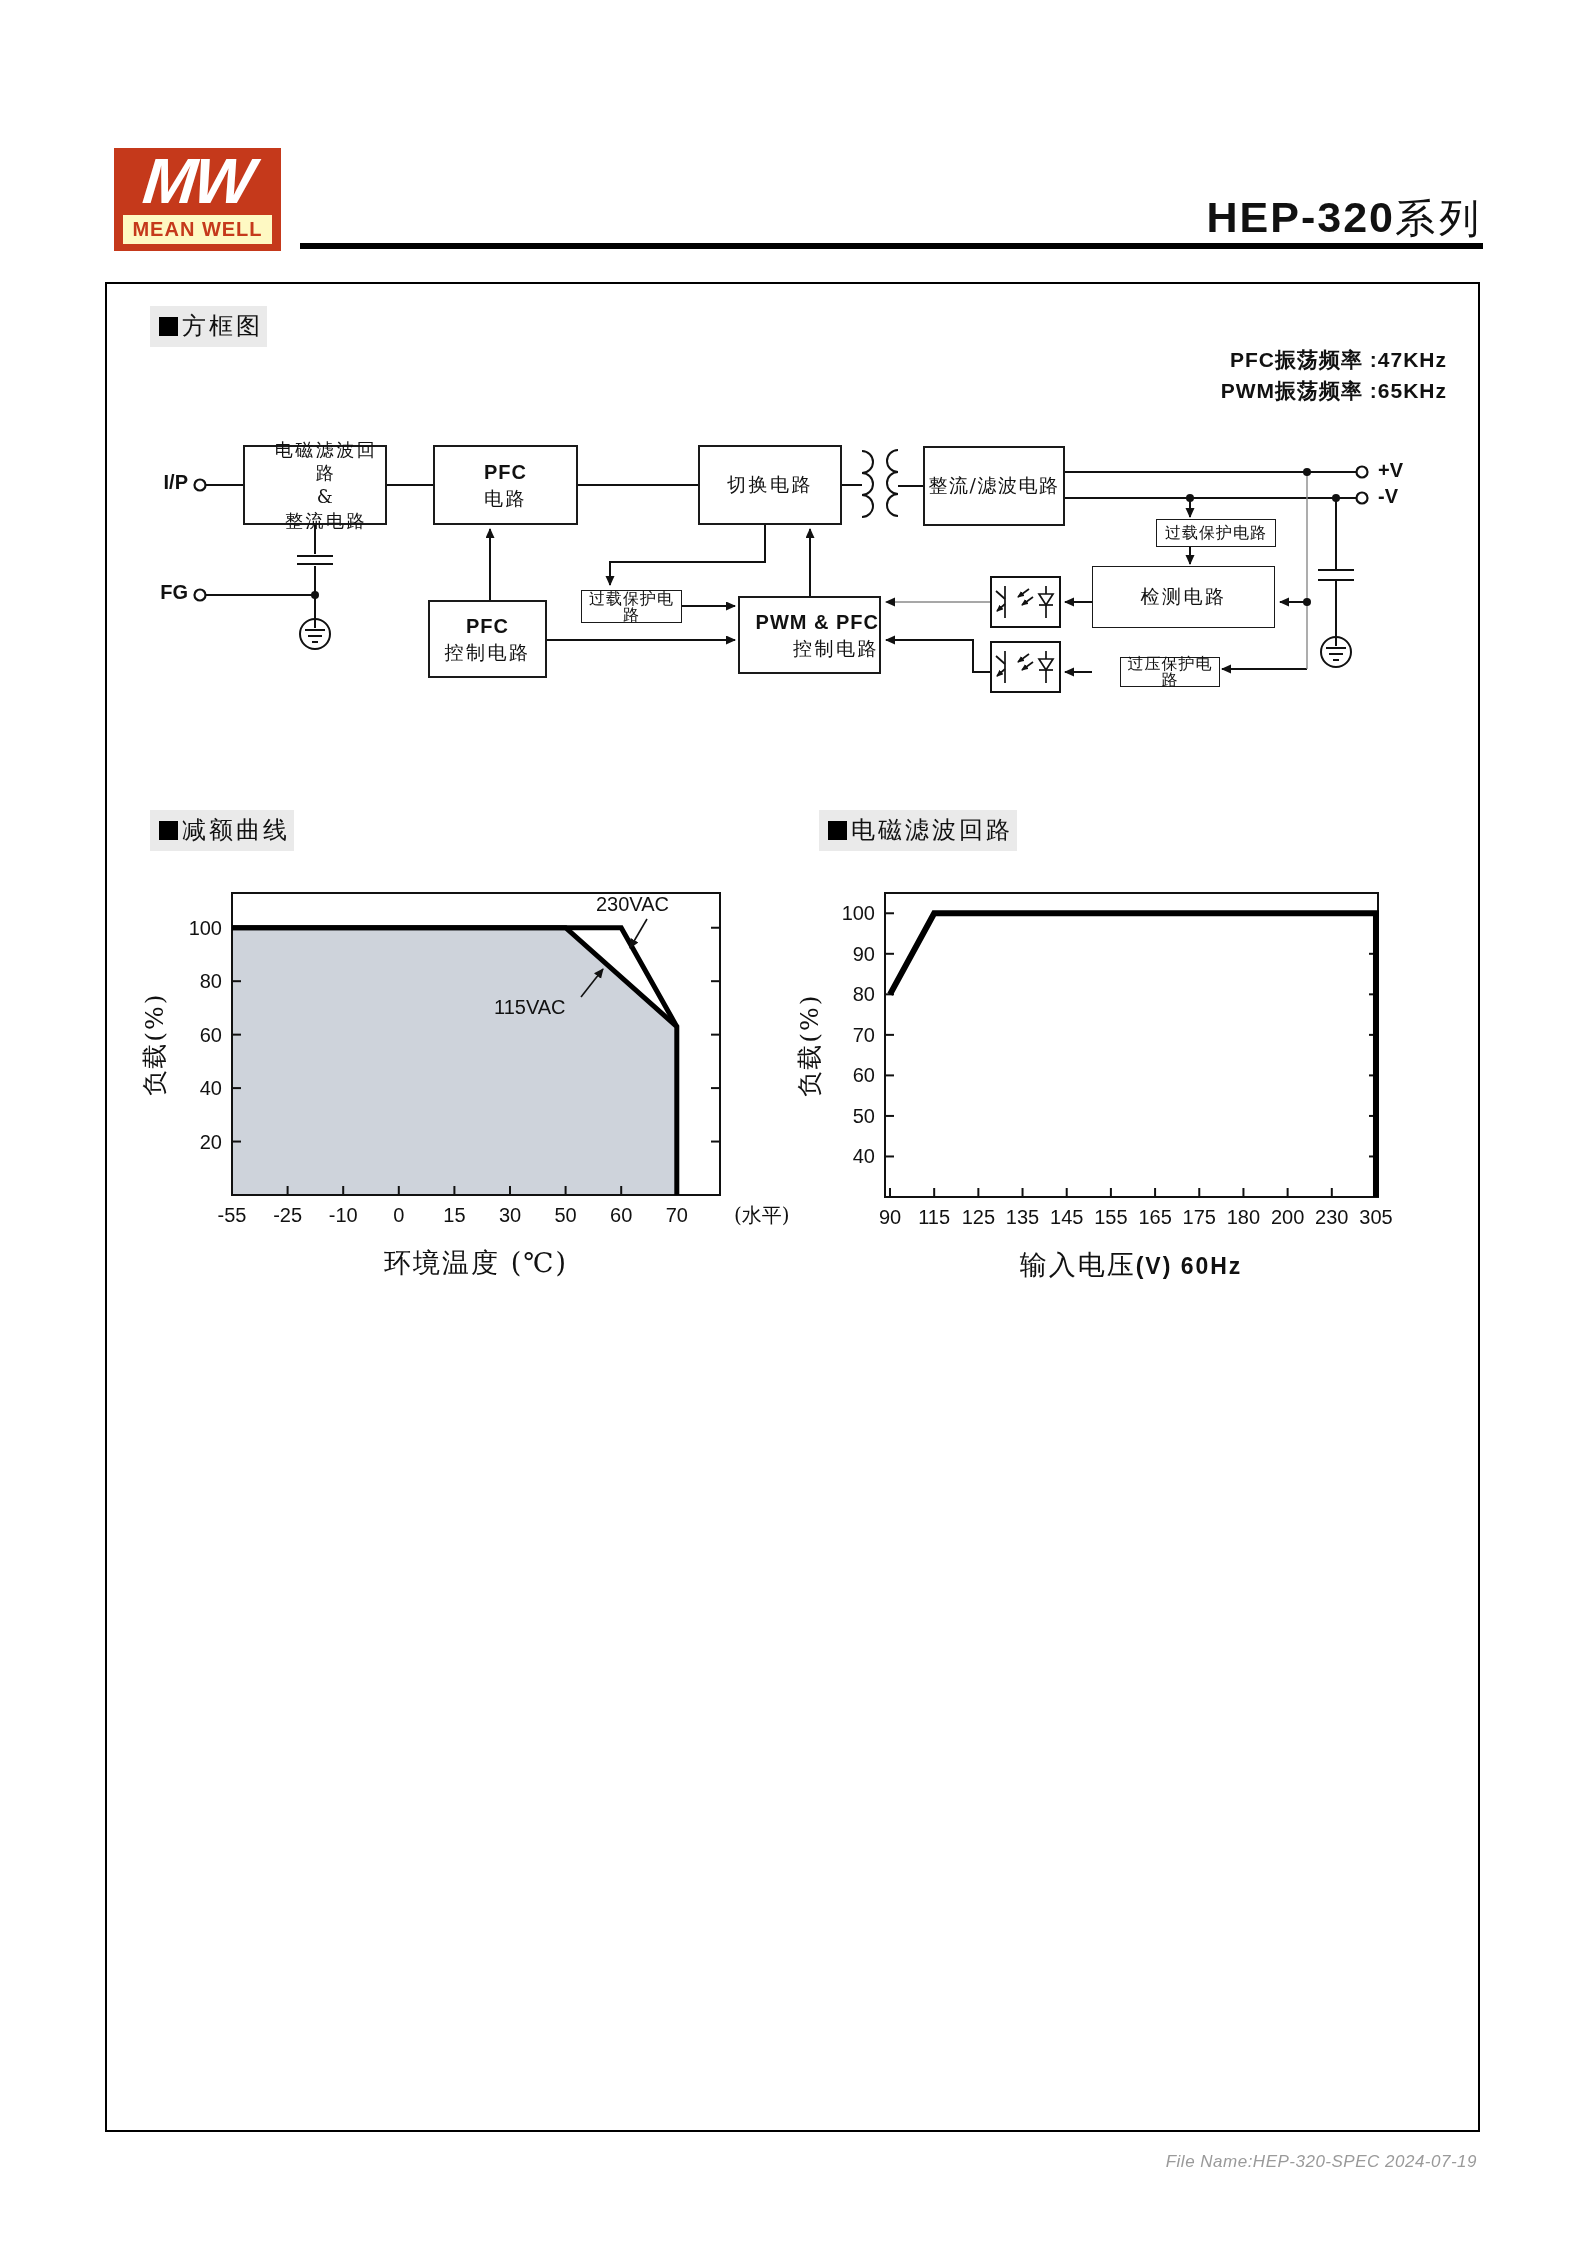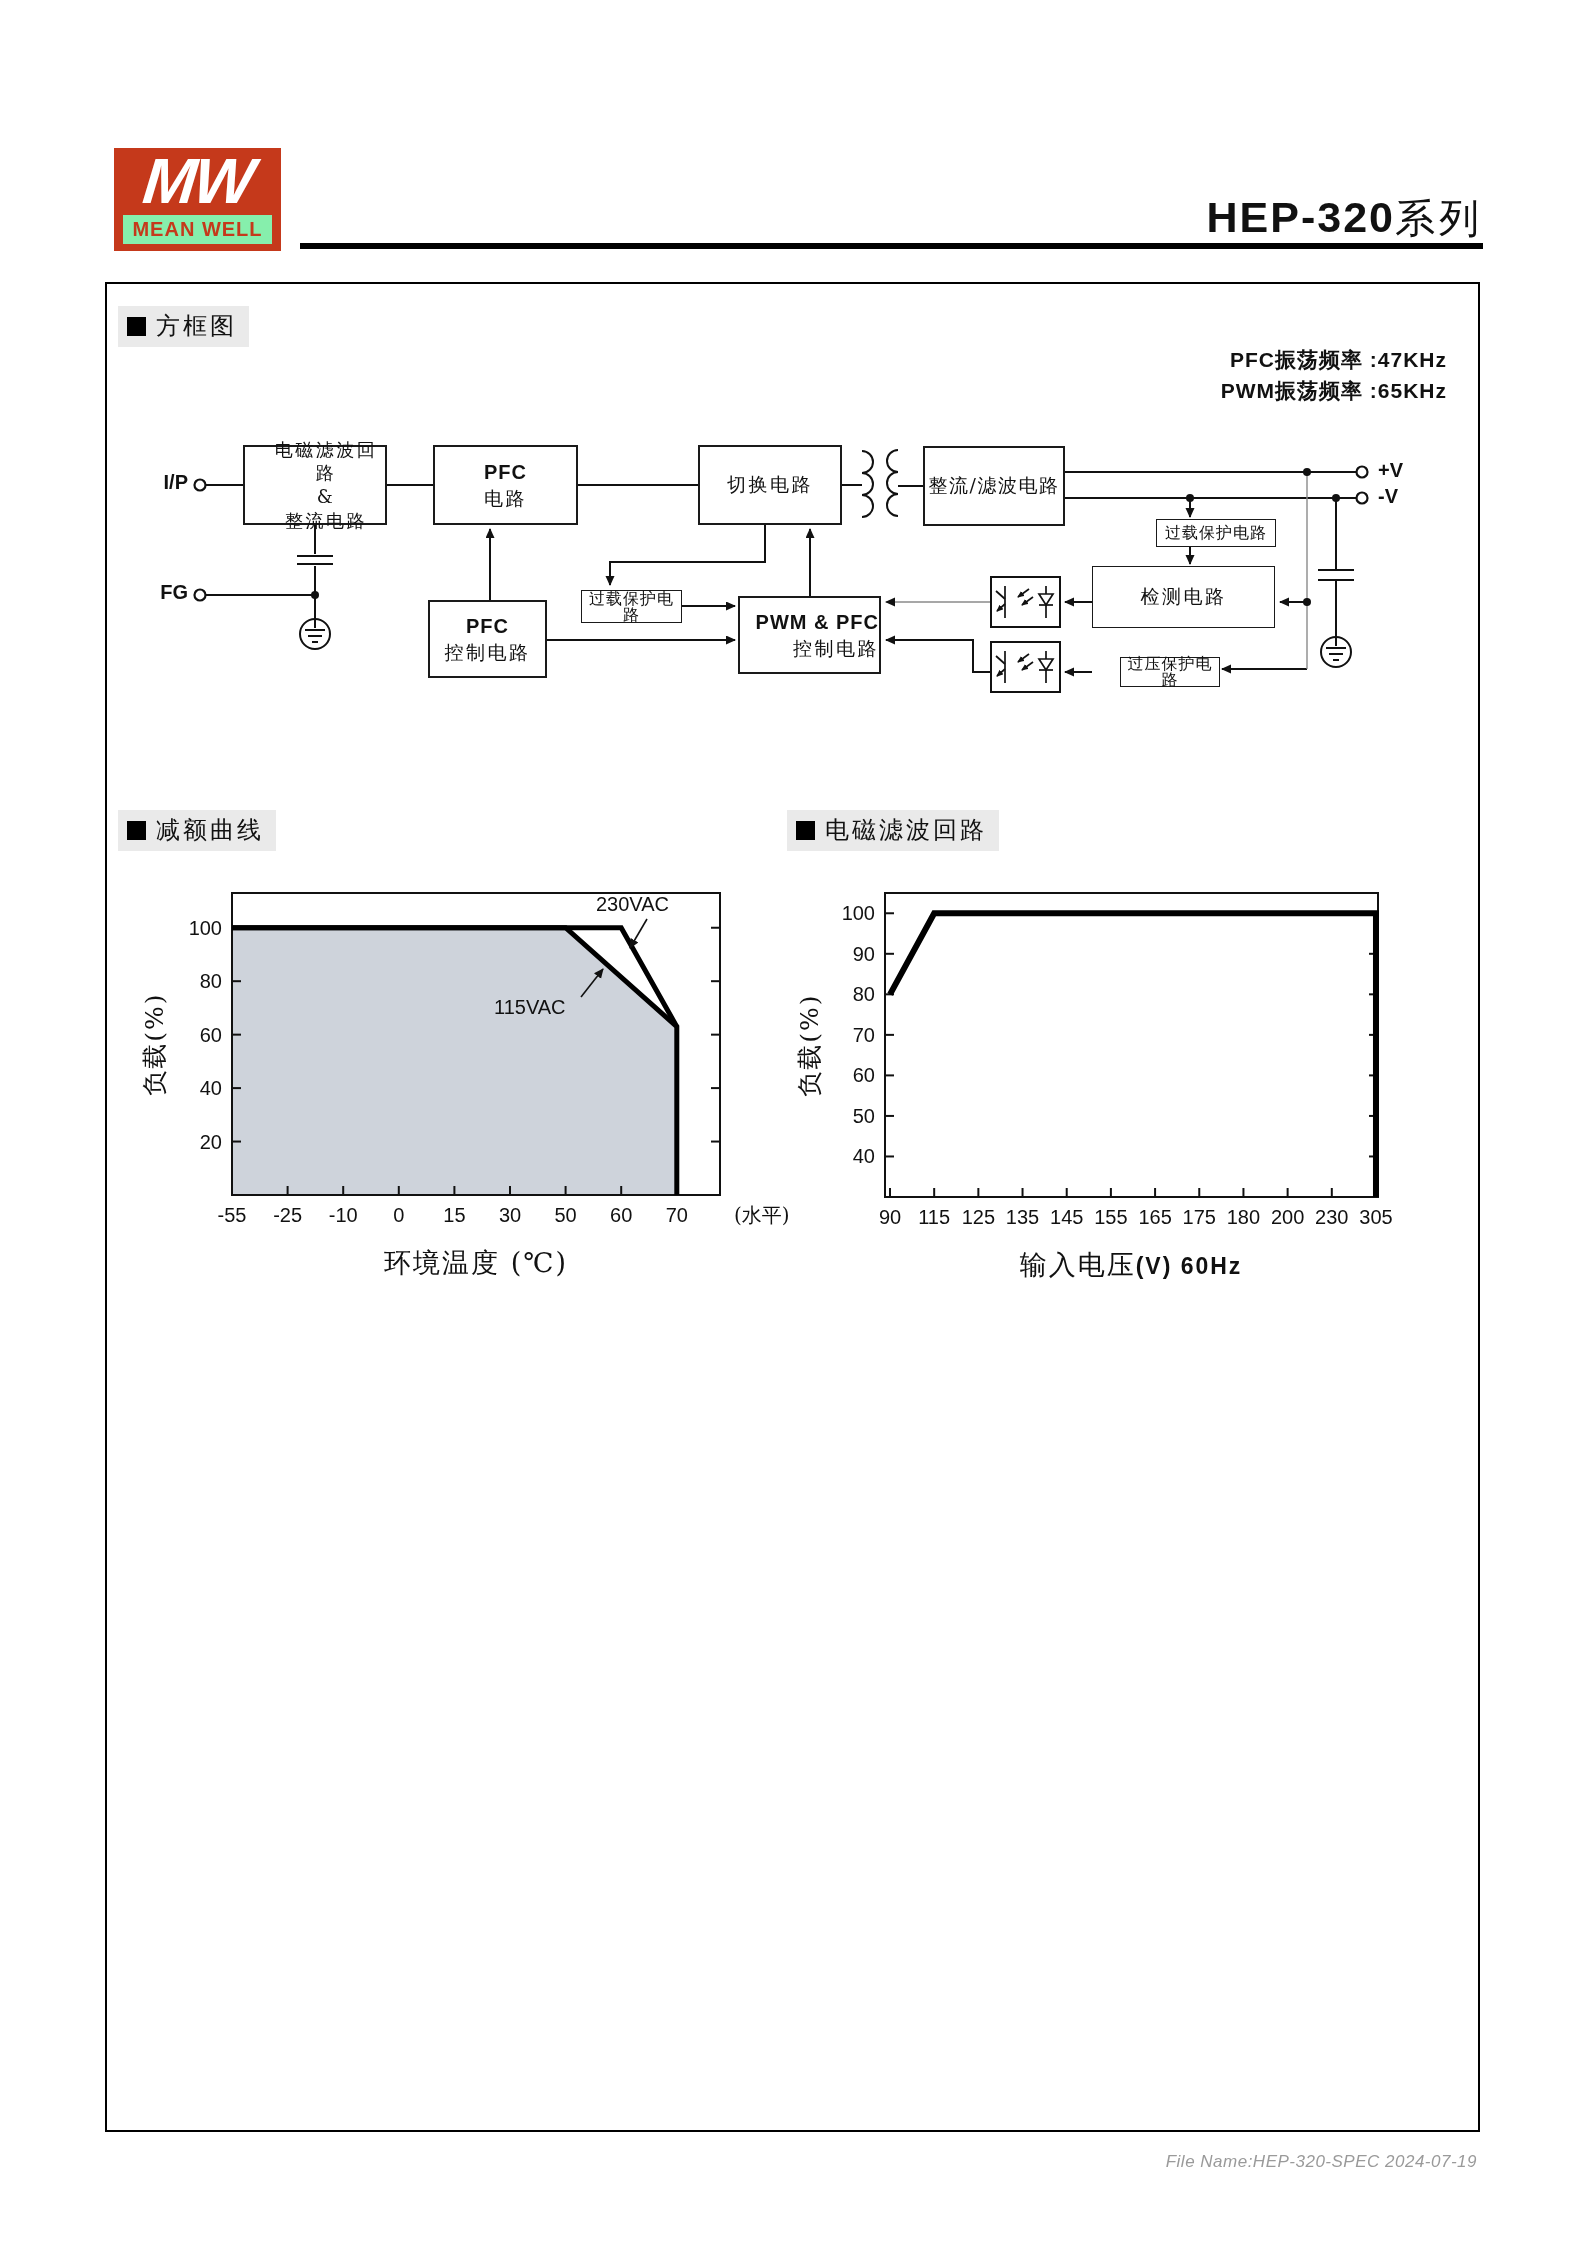--- a/index.html
+++ b/index.html
@@ -5,33 +5,33 @@
   html,body{margin:0;padding:0;background:#fff;}
   .page{position:relative;width:1587px;height:2245px;background:#fff;overflow:hidden;
         font-family:"DejaVu Serif","Liberation Serif",serif;color:#111;}
   .abs{position:absolute;}
   .overlay{position:absolute;left:0;top:0;pointer-events:none;}
   
   .logo{left:114px;top:148px;width:167px;height:103px;background:#c5391b;}
   .logo-mw{position:absolute;top:-4px;left:0;right:0;text-align:center;
            font-family:"Liberation Sans",sans-serif;font-style:italic;font-weight:bold;
            font-size:64px;color:#fff;letter-spacing:-3px;transform:skewX(-6deg);}
-  .logo-plate{position:absolute;left:9px;right:9px;bottom:7px;height:29px;background:#86efac;
+  .logo-plate{position:absolute;left:9px;right:9px;bottom:7px;height:29px;background:#fef9c3;
               display:flex;align-items:center;justify-content:center;
               font-family:"Liberation Sans",sans-serif;font-weight:bold;font-size:20px;
               color:#c5391b;letter-spacing:1px;}
   .doc-title{left:298px;top:193px;font-size:41px;letter-spacing:2px;white-space:nowrap;}
   .doc-series{right:104px;top:191px;white-space:nowrap;text-align:right;}
   .series-code{font-family:"Liberation Sans",sans-serif;font-weight:bold;font-size:43px;letter-spacing:2px;}
   .series-suffix{font-size:40px;letter-spacing:4px;text-align:right;}
   .title-rule{left:300px;top:243px;width:1183px;height:6px;background:#000;}
   .content-frame{left:105px;top:282px;width:1375px;height:1850px;border:2px solid #000;box-sizing:border-box;}
   
-  .section-label{display:inline-flex;align-items:center;gap:10px;background:#eaeaea;
-                 padding:4px 12px 5px 9px;font-size:24px;letter-spacing:3px;white-space:nowrap;}
+  .section-label{display:inline-flex;align-items:center;gap:4px;background:#eaeaea;
+                 padding:4px 4px 5px 9px;font-size:24px;letter-spacing:3px;white-space:nowrap;margin-left:32px;}
   .sq{width:19px;height:19px;background:#000;display:inline-block;flex:0 0 auto;}
   
   .freq{right:140px;top:344px;text-align:right;font-family:"Liberation Sans",sans-serif;
         font-weight:600;font-size:21px;line-height:31px;letter-spacing:1px;}
   
   .bbox{position:absolute;box-sizing:border-box;border:2px solid #1a1a1a;background:#fff;
         display:flex;flex-direction:column;align-items:center;justify-content:center;
         text-align:center;font-size:19px;line-height:1.32;letter-spacing:2.5px;color:#111;}
   .bbox .en{font-family:"Liberation Sans",sans-serif;font-weight:bold;font-size:20px;letter-spacing:1px;}
   .bbox-sm{border-width:1.5px;font-size:16px;letter-spacing:1px;line-height:1;margin-left:28px;}

